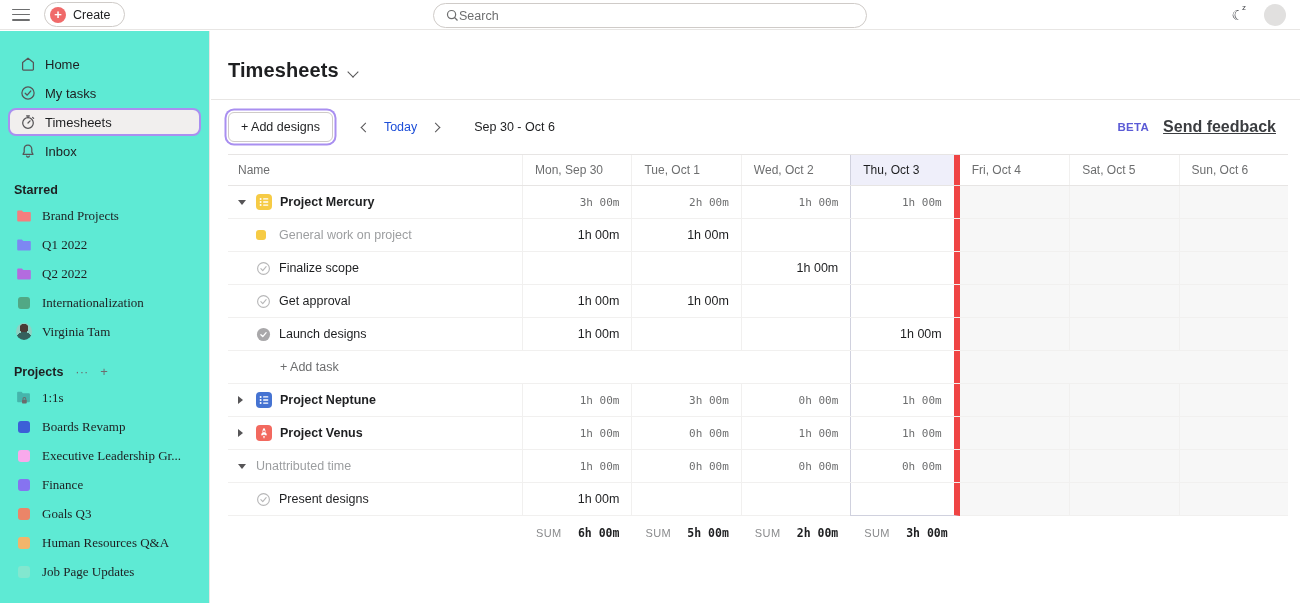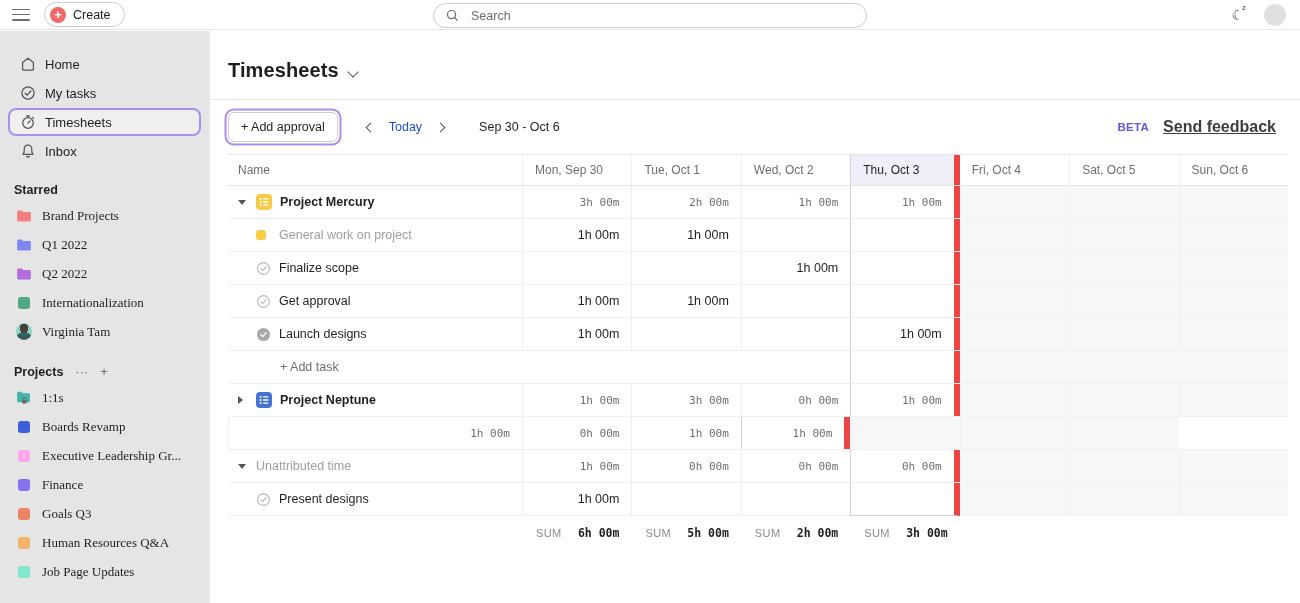--- a/index.html
+++ b/index.html
@@ -12,28 +12,28 @@
   .hamburger { margin-left:12px; width:18px; height:12px; display:flex; flex-direction:column;
     justify-content:space-between; background:none; border:none; cursor:pointer; }
   .hamburger span { display:block; height:1.6px; background:#6d6e6f; border-radius:1px; }
   .create-btn { margin-left:14px; height:25px; display:flex; align-items:center; gap:7px;
     background:#fff; border:1px solid #cfcbc8; border-radius:13px; padding:0 13px 0 5px;
     font-size:12.5px; color:#1e1f21; font-family:inherit; cursor:pointer; }
   .plus-circle { width:16px; height:16px; border-radius:50%; background:#f06a6a; color:#fff;
     display:flex; align-items:center; justify-content:center; font-size:13px; line-height:1; font-weight:bold; }
   .search { position:absolute; left:50%; transform:translateX(-50%); top:3px; width:434px; height:25px;
     border:1px solid #cfcbc8; border-radius:13px; background:#fff; display:flex; align-items:center;
-    gap:12px; padding:0 12px; color:#6d6e6f; font-size:12.5px; cursor:text; }
+    gap:0; padding:0 12px; color:#6d6e6f; font-size:12.5px; cursor:text; }
   .topbar-right { position:absolute; right:14px; top:0; height:30px; display:flex; align-items:center; gap:16px; }
   .snooze { font-size:14px; color:#44464b; cursor:pointer; line-height:1; }
   .snooze sup { font-size:8px; position:relative; top:-4px; left:-2px; }
   .avatar-blank { width:22px; height:22px; border-radius:50%; background:#e1e0df; cursor:pointer; }
 
   
-  .sidebar { position:absolute; top:31px; left:0; bottom:0; width:210px; background:#e5e5e5;
+  .sidebar { position:absolute; top:31px; left:0; bottom:0; width:210px; background:#5eead4;
     border-right:1px solid #e8e6e4; padding-top:18px; font-size:13px; }
   .nav-item { display:flex; align-items:center; gap:9px; height:28px; margin:1px 8px; padding-left:10px;
     border:2px solid transparent; border-radius:8px; cursor:pointer; color:#1e1f21; }
   .nav-item.selected { border-color:#a98ff0; background:#f1efee; }
   .nav-item .ico, .side-item .ico { width:16px; height:16px; flex:0 0 16px; display:flex; align-items:center; justify-content:center; }
   .section-title { display:flex; align-items:center; gap:12px; margin:18px 14px 4px 14px; font-weight:700; font-size:12.5px; color:#1e1f21;text-align:right; }
   .section-title .dots, .section-title .plus { color:#6d6e6f; font-weight:400; cursor:pointer; font-size:13px; }
   .side-item { display:flex; align-items:center; gap:10px; height:29px; padding-left:16px; cursor:pointer; color:#1e1f21;font-family:Liberation Serif, serif; }
   .side-item .label { white-space:nowrap; overflow:hidden; }
   .sq { width:12px; height:12px; border-radius:3px; }
@@ -251,21 +251,21 @@
     </div>
 </aside>
 
 <main class="main">
   <div class="page-header">
     <h1>Timesheets</h1>
     <span class="chev-down"></span>
   </div>
 
   <div class="toolbar">
-    <button class="add-project">+ Add approval</button>
+    <button class="add-project">+ Add designs</button>
     <button class="nav-chev left" aria-label="previous">
         <span></span>
       </button>
     <span class="today-lbl">Today</span>
     <button class="nav-chev right" aria-label="next">
         <span></span>
       </button>
     <span class="range-lbl">Sep 30 - Oct 6</span>
     <div class="toolbar-right">
       <span class="beta">BETA</span>
@@ -446,20 +446,34 @@
             <span class="val-mono">0h 00m</span>
           </div>
           <div class="cell day today">
             <span class="val-mono">1h 00m</span>
           </div>
           <div class="cell day future after-today"></div>
           <div class="cell day future"></div>
           <div class="cell day future"></div>
         </div>
         <div class="ts-row body-row">
+          <div class="cell name-cell">
+            <span class="caret-box">
+              <span class="caret-right"></span>
+            </span>
+            <span class="proj-ico" style="display:flex">
+              <svg width="16" height="16" viewBox="0 0 16 16">
+                <rect width="16" height="16" rx="4" fill="#f2695f"></rect>
+                <path d="M8 3c1.3 1 1.8 2.7 1.4 4.5l1.5 1.5-.7 1.7-1.5-1h-1.4l-1.5 1-.7-1.7 1.5-1.5C6.2 5.7 6.7 4 8 3z" fill="#fff"></path>
+                <circle cx="8" cy="6.4" r="0.9" fill="#f2695f"></circle>
+                <path d="M8 11.2v1.6" stroke="#fff" stroke-width="1.1" stroke-linecap="round"></path>
+              </svg>
+            </span>
+            <span class="name-lbl proj-name ">Project Venus</span>
+          </div>
           <div class="cell day">
             <span class="val-mono">1h 00m</span>
           </div>
           <div class="cell day">
             <span class="val-mono">0h 00m</span>
           </div>
           <div class="cell day">
             <span class="val-mono">1h 00m</span>
           </div>
           <div class="cell day today">

